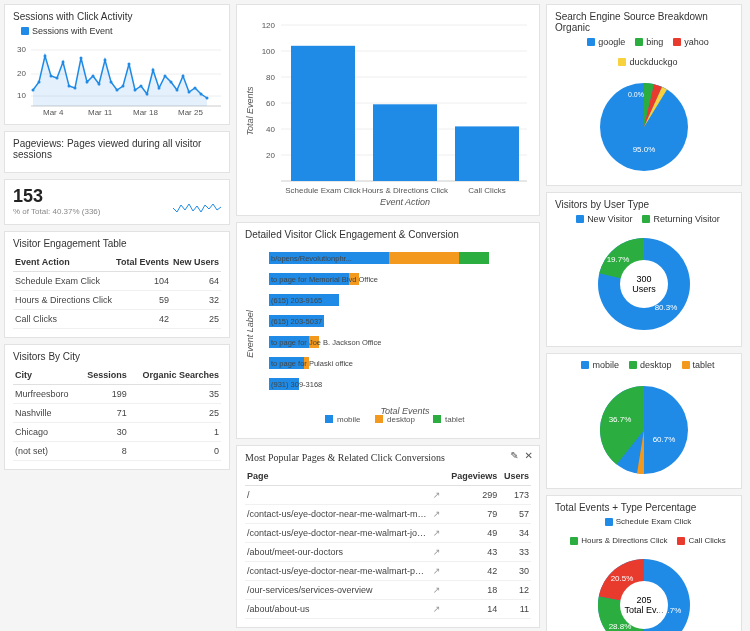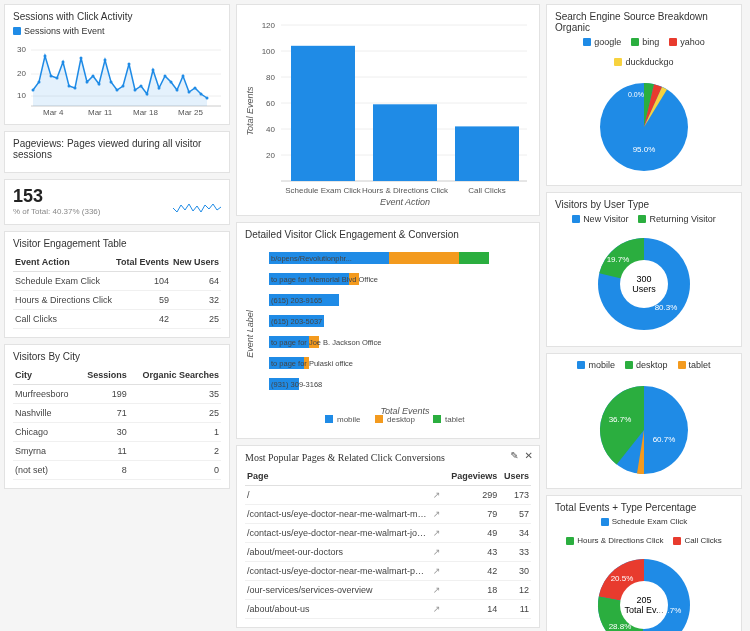--- a/index.html
+++ b/index.html
@@ -4,21 +4,21 @@
 <style>
   * { box-sizing: border-box; margin: 0; padding: 0; }
   body { font-family: Arial, Helvetica, sans-serif; font-size: 10px; background:#f5f5f5; color:#333; width:750px; }
   .grid { display:flex; gap:6px; padding:4px; }
   .col { display:flex; flex-direction:column; gap:6px; }
   .col1 { width:226px; }
   .col2 { width:304px; }
   .col3 { width:196px; }
   .card { background:#fff; border:1px solid #e2e2e2; padding:6px 8px 8px; position:relative; }
   .card-title { font-size:10px; color:#333; font-weight:normal; margin-bottom:4px; }
-  .legend { display:flex; gap:10px; justify-content:center; flex-wrap:wrap; font-size:9px; margin-bottom:4px;}
+  .legend { display:flex; gap:10px; justify-content:center; flex-wrap:wrap; font-size:9px; margin-bottom:4px;margin-left:8px;}
   .legend-item { display:flex; align-items:center; gap:3px; white-space:nowrap;}
   .sw { width:8px; height:8px; display:inline-block; border-radius:1px;}
   .blue { background:#1f8be6; }
   .green { background:#2bae3f; }
   .red { background:#e83b2e; }
   .orange { background:#f39a1e; }
   .yellow { background:#f7d23e; }
   svg { display:block; }
   .metric-big { font-size:18px; font-weight:bold; color:#222; }
   .metric-sub { font-size:8px; color:#888; }
@@ -167,25 +167,20 @@
               <td>Nashville</td>
               <td class="num">71</td>
               <td class="num">25</td>
             </tr>
             <tr>
               <td>Chicago</td>
               <td class="num">30</td>
               <td class="num">1</td>
             </tr>
             <tr>
-              <td>Smyrna</td>
-              <td class="num">11</td>
-              <td class="num">2</td>
-            </tr>
-            <tr>
               <td>(not set)</td>
               <td class="num">8</td>
               <td class="num">0</td>
             </tr>
           </tbody>
       </table>
     </div>
   </div>
 
   <div class="col col2">

